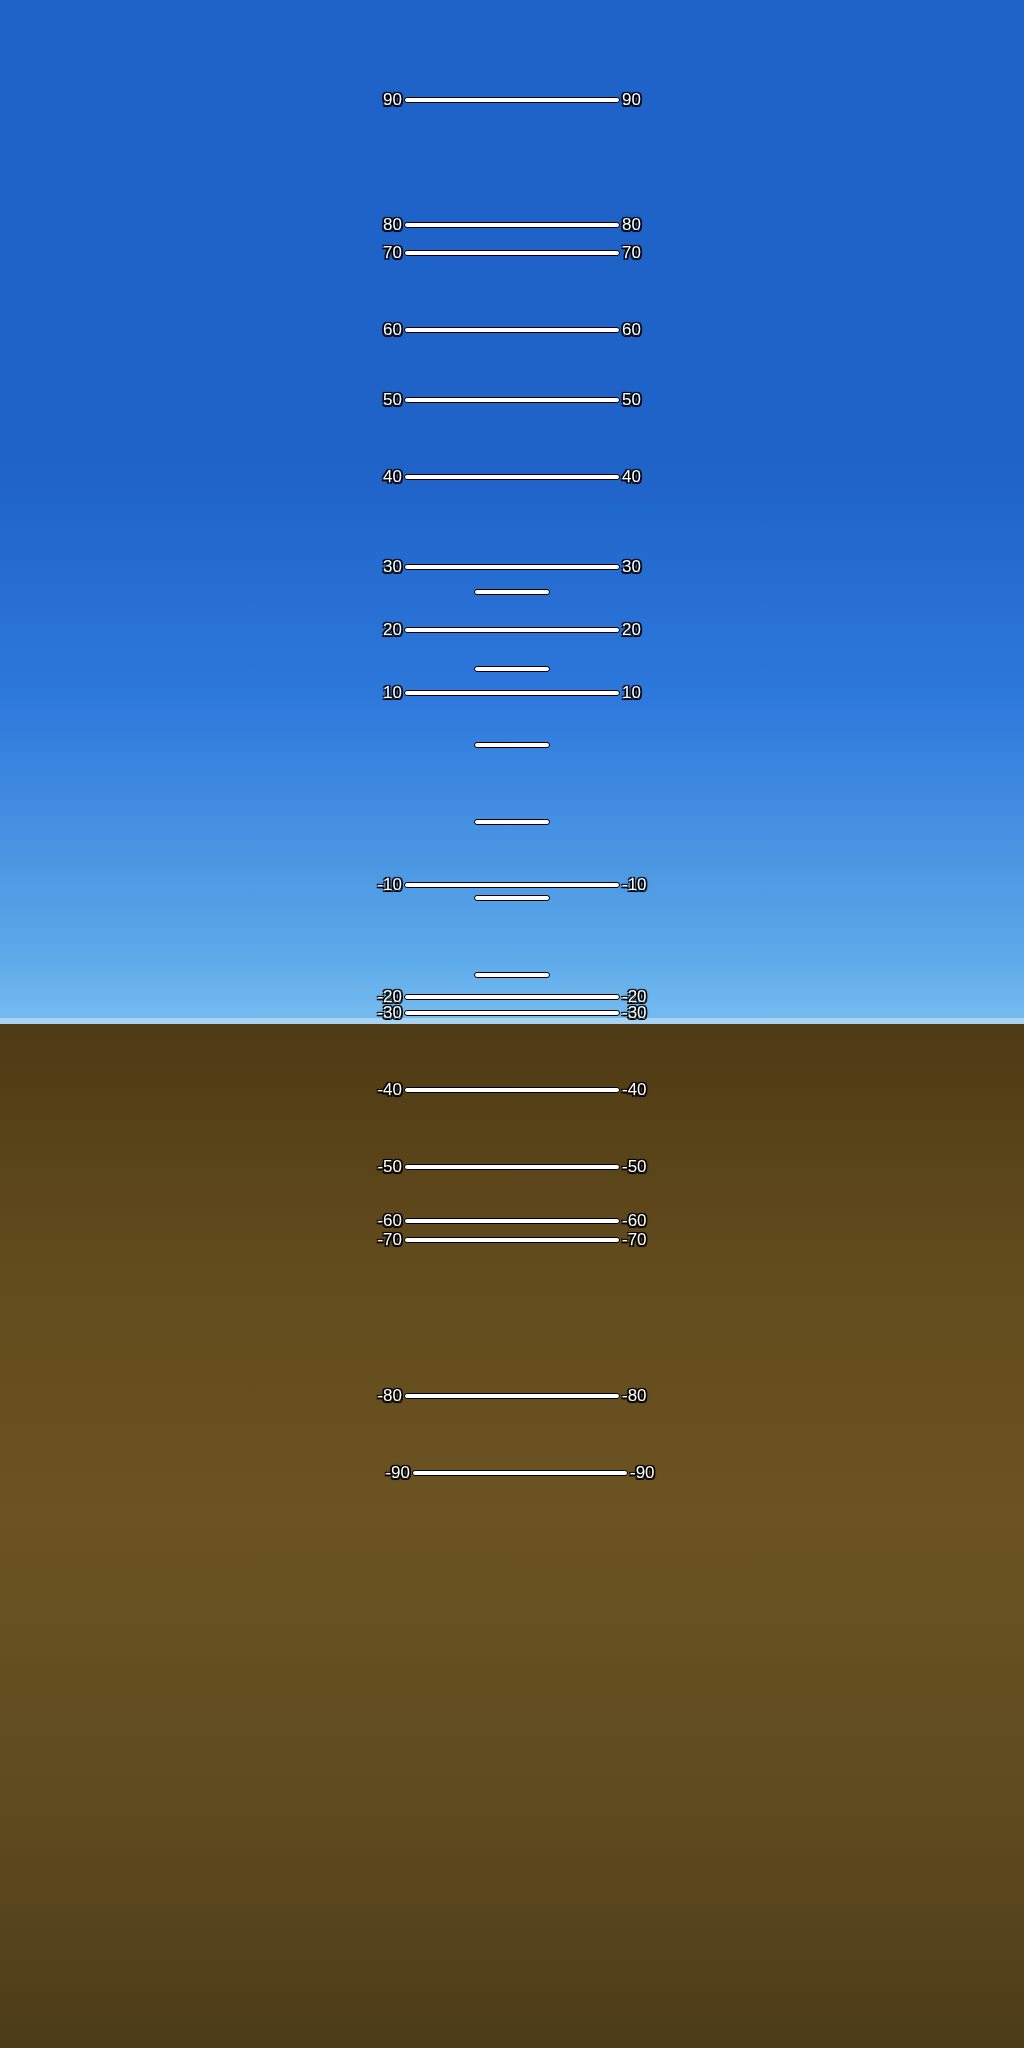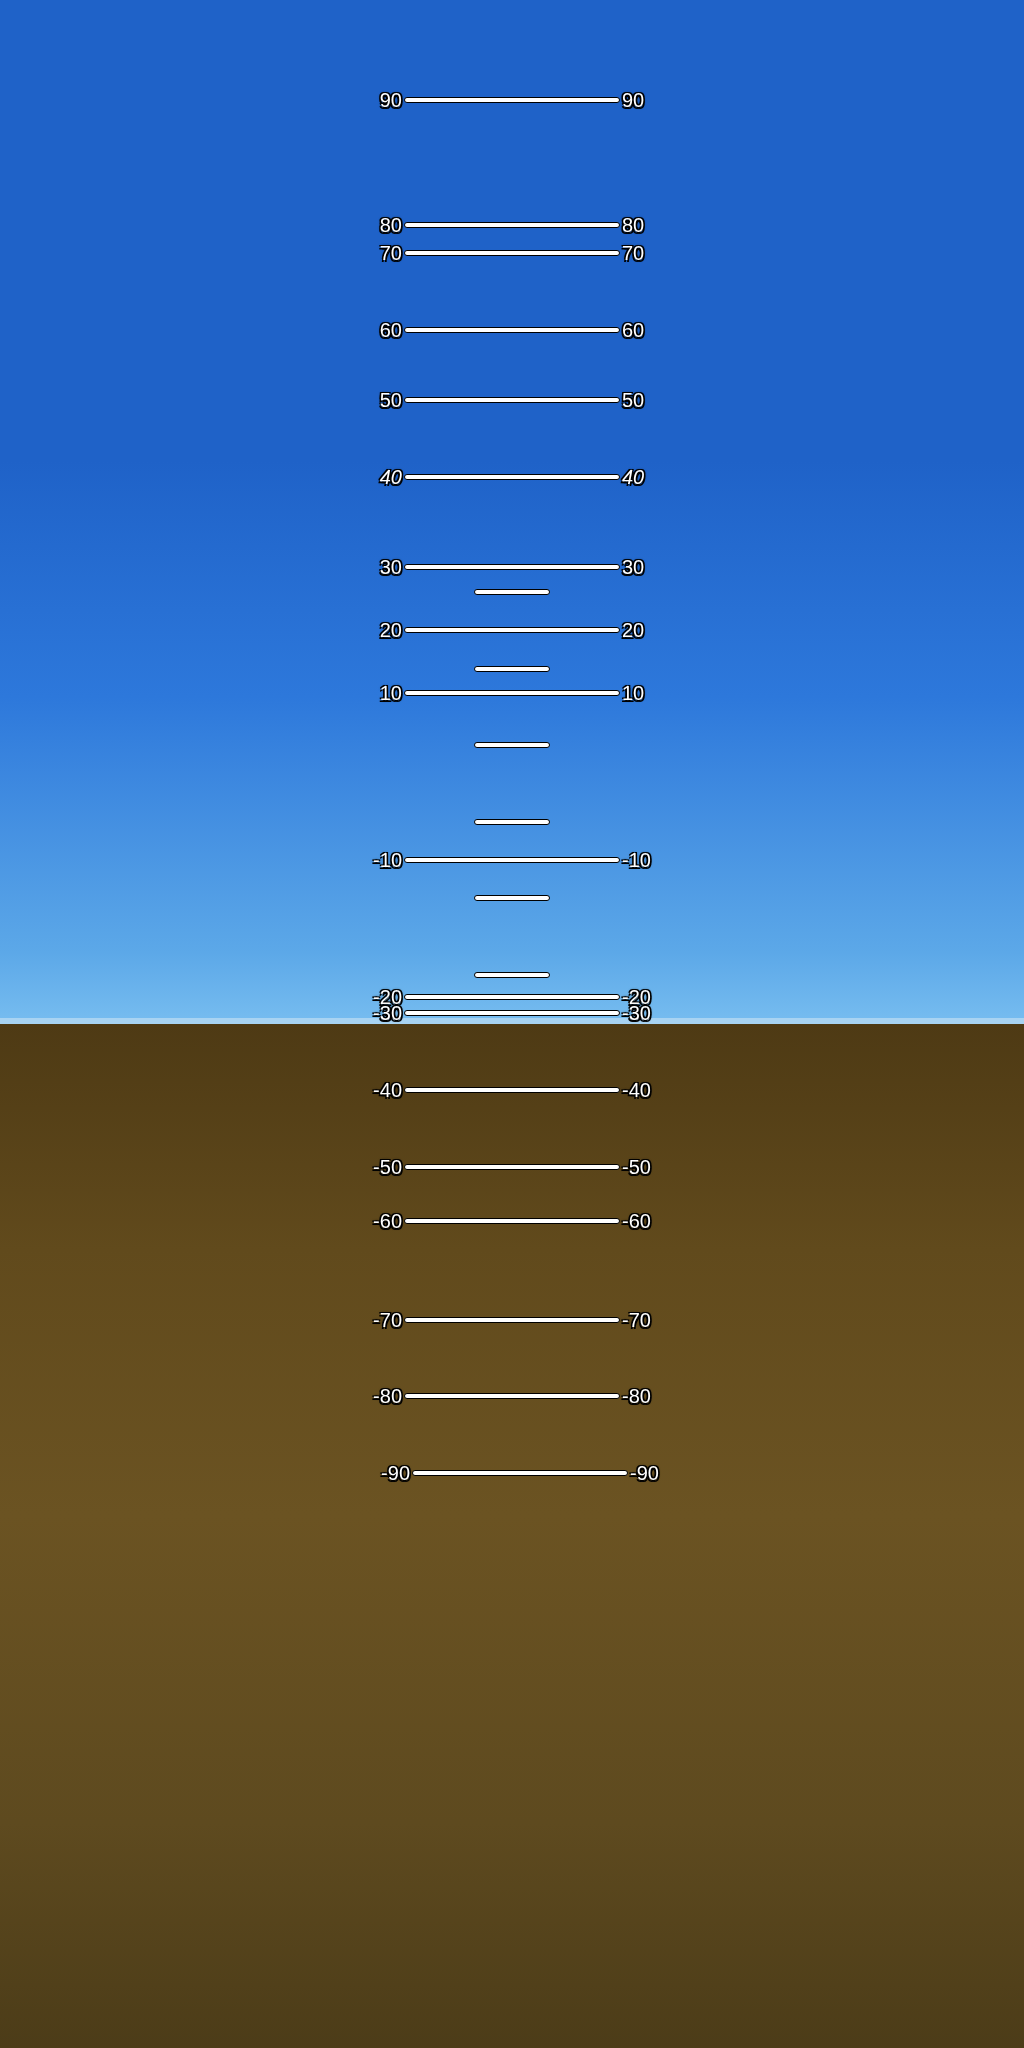--- a/index.html
+++ b/index.html
@@ -72,21 +72,21 @@
   
   .rung.minor .bar {
     left: 474px;
     width: 76px;
   }
   .lbl {
     position: absolute;
     top: 0;
     height: 24px;
     line-height: 24px;
-    font-size: 20px;
+    font-size: 17px;
     color: #ffffff;
     text-shadow:
       -1.5px -1.5px 0 #000, 1.5px -1.5px 0 #000,
       -1.5px  1.5px 0 #000, 1.5px  1.5px 0 #000,
       0 0 3px #000;
     white-space: nowrap;
   }
   .lbl.left {
     right: 622px;
     text-align: right;
@@ -122,21 +122,21 @@
       <div class="rung major" style="top: 330px;">
         <span class="lbl left">60</span>
         <div class="bar"></div>
         <span class="lbl right">60</span>
       </div>
       <div class="rung major" style="top: 400px;">
         <span class="lbl left">50</span>
         <div class="bar"></div>
         <span class="lbl right">50</span>
       </div>
-      <div class="rung major" style="top: 477px; font-style: italic;">
+      <div class="rung major" style="top: 477px;">
         <span class="lbl left">40</span>
         <div class="bar"></div>
         <span class="lbl right">40</span>
       </div>
       <div class="rung major" style="top: 567px;">
         <span class="lbl left">30</span>
         <div class="bar"></div>
         <span class="lbl right">30</span>
       </div>
       <div class="rung minor" style="top: 592px;">
@@ -154,21 +154,21 @@
         <span class="lbl left">10</span>
         <div class="bar"></div>
         <span class="lbl right">10</span>
       </div>
       <div class="rung minor" style="top: 745px;">
         <div class="bar"></div>
       </div>
       <div class="rung minor" style="top: 822px;">
         <div class="bar"></div>
       </div>
-      <div class="rung major" style="top: 860px;">
+      <div class="rung major" style="top: 885px;">
         <span class="lbl left">-10</span>
         <div class="bar"></div>
         <span class="lbl right">-10</span>
       </div>
       <div class="rung minor" style="top: 898px;">
         <div class="bar"></div>
       </div>
       <div class="rung major" style="top: 937px; margin-top: 48px;">
         <span class="lbl left">-20</span>
         <div class="bar"></div>
@@ -190,21 +190,21 @@
       <div class="rung major" style="top: 1167px;">
         <span class="lbl left">-50</span>
         <div class="bar"></div>
         <span class="lbl right">-50</span>
       </div>
       <div class="rung major" style="top: 1221px;">
         <span class="lbl left">-60</span>
         <div class="bar"></div>
         <span class="lbl right">-60</span>
       </div>
-      <div class="rung major" style="top: 1320px;">
+      <div class="rung major" style="top: 1240px;">
         <span class="lbl left">-70</span>
         <div class="bar"></div>
         <span class="lbl right">-70</span>
       </div>
       <div class="rung major" style="top: 1396px;">
         <span class="lbl left">-80</span>
         <div class="bar"></div>
         <span class="lbl right">-80</span>
       </div>
       <div class="rung major" style="top: 1473px; margin-left: 8px;">

